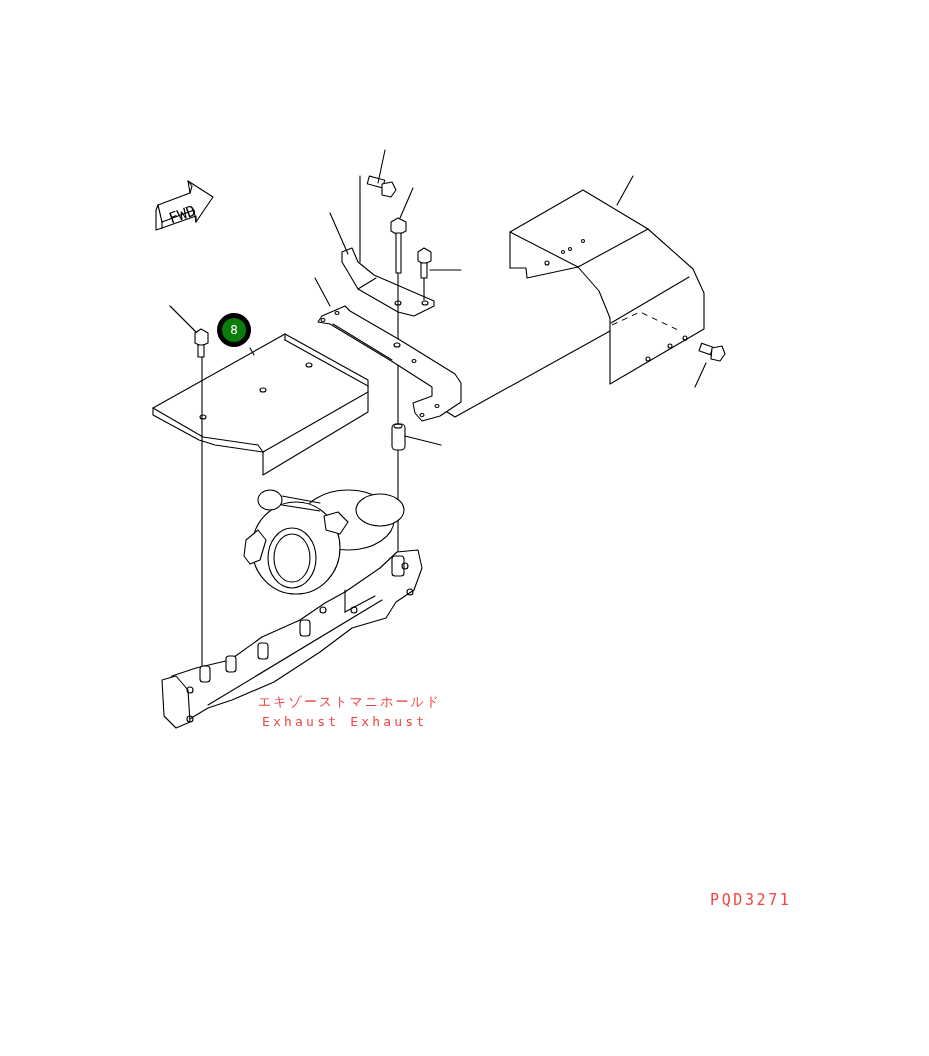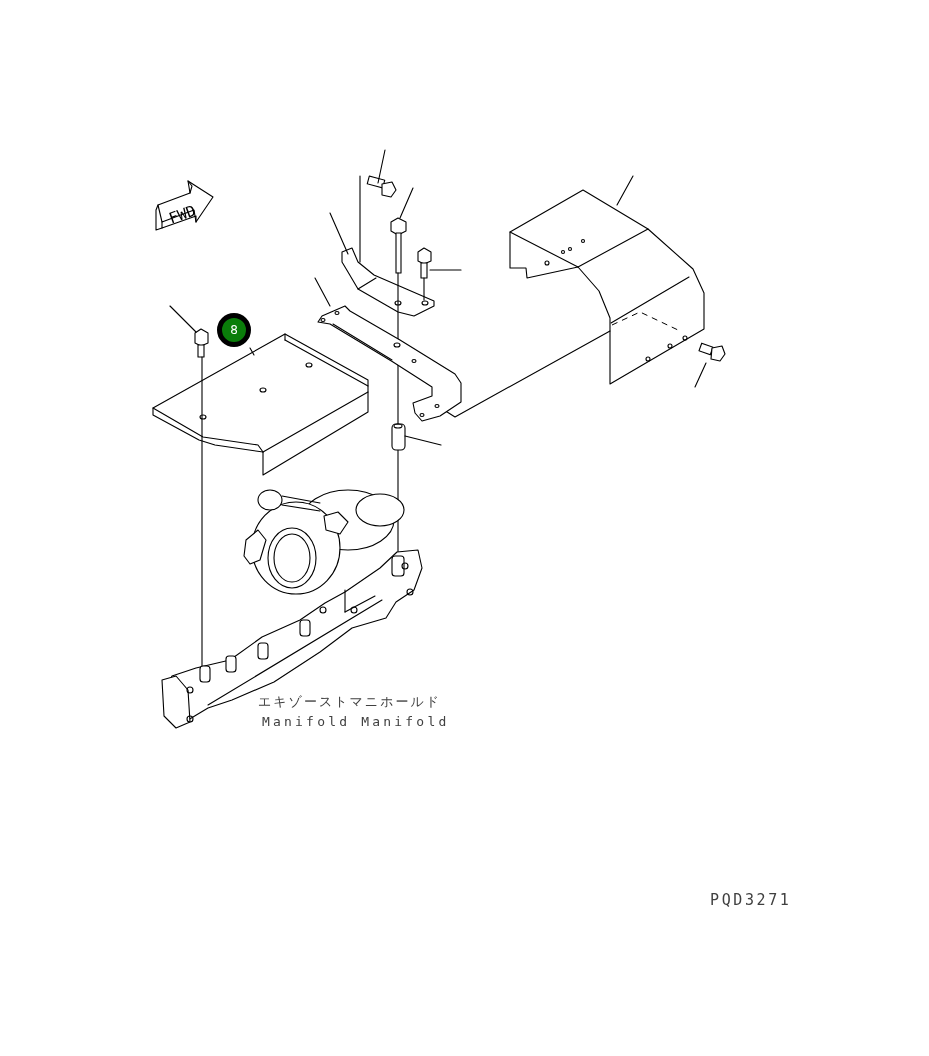--- a/index.html
+++ b/index.html
@@ -3,21 +3,21 @@
 <meta charset="utf-8">
 <style>
   html, body { margin: 0; padding: 0; background: #ffffff; }
   body { width: 929px; height: 1056px; position: relative; overflow: hidden;
          font-family: "DejaVu Sans Mono", monospace; }
   #canvas { position: absolute; left: 0; top: 0; width: 929px; height: 1056px; }
   svg { position: absolute; left: 0; top: 0; }
   .ln { fill: none; stroke: #000; stroke-width: 1.1; stroke-linejoin: round; stroke-linecap: round; }
   .fl { fill: #fff; stroke: #000; stroke-width: 1.1; stroke-linejoin: round; }
   .dash { fill: none; stroke: #000; stroke-width: 1; stroke-dasharray: 6 5; }
-  .caption { position: absolute; color: #404040; font-family: "DejaVu Sans Mono", monospace;
+  .caption { position: absolute; color: #ef4444; font-family: "DejaVu Sans Mono", monospace;
              white-space: nowrap; }
   #label-jp { left: 258px; top: 693px; font-size: 13px; letter-spacing: 2px; }
   #label-en { left: 262px; top: 714px; font-size: 13px; letter-spacing: 3.2px; }
   #drawing-no { left: 710px; top: 891px; font-size: 15px; letter-spacing: 2.6px; }
   .callout { position: absolute; left: 217px; top: 313px; width: 34px; height: 34px;
              border-radius: 50%; box-sizing: border-box; border: 5px solid #000;
              display: flex; align-items: center; justify-content: center;
              color: #fff; font-family: "DejaVu Sans", sans-serif; font-size: 12px; cursor: pointer; }
 </style>
 </head>
@@ -156,19 +156,19 @@
     <line class="ln" x1="282" y1="496" x2="320" y2="503"></line>
     <line class="ln" x1="282" y1="505" x2="320" y2="511"></line>
 
     <polygon class="fl" points="324,516 338,512 348,522 340,534 326,530"></polygon>
     <line class="ln" x1="345" y1="590" x2="345" y2="612"></line>
     <line class="ln" x1="345" y1="612" x2="375" y2="596"></line>
   </g>
 </svg>
 
 <div class="caption" id="label-jp">エキゾーストマニホールド</div>
-<div class="caption" id="label-en">Manifold Manifold</div>
+<div class="caption" id="label-en">Exhaust Exhaust</div>
 <div class="caption" id="drawing-no">PQD3271</div>
 
 <div class="callout" id="callout-8" style="background: rgb(10, 125, 10); border-color: rgb(0, 0, 0);">
   <span>8</span>
 </div>
 </div>
 
 </body></html>

